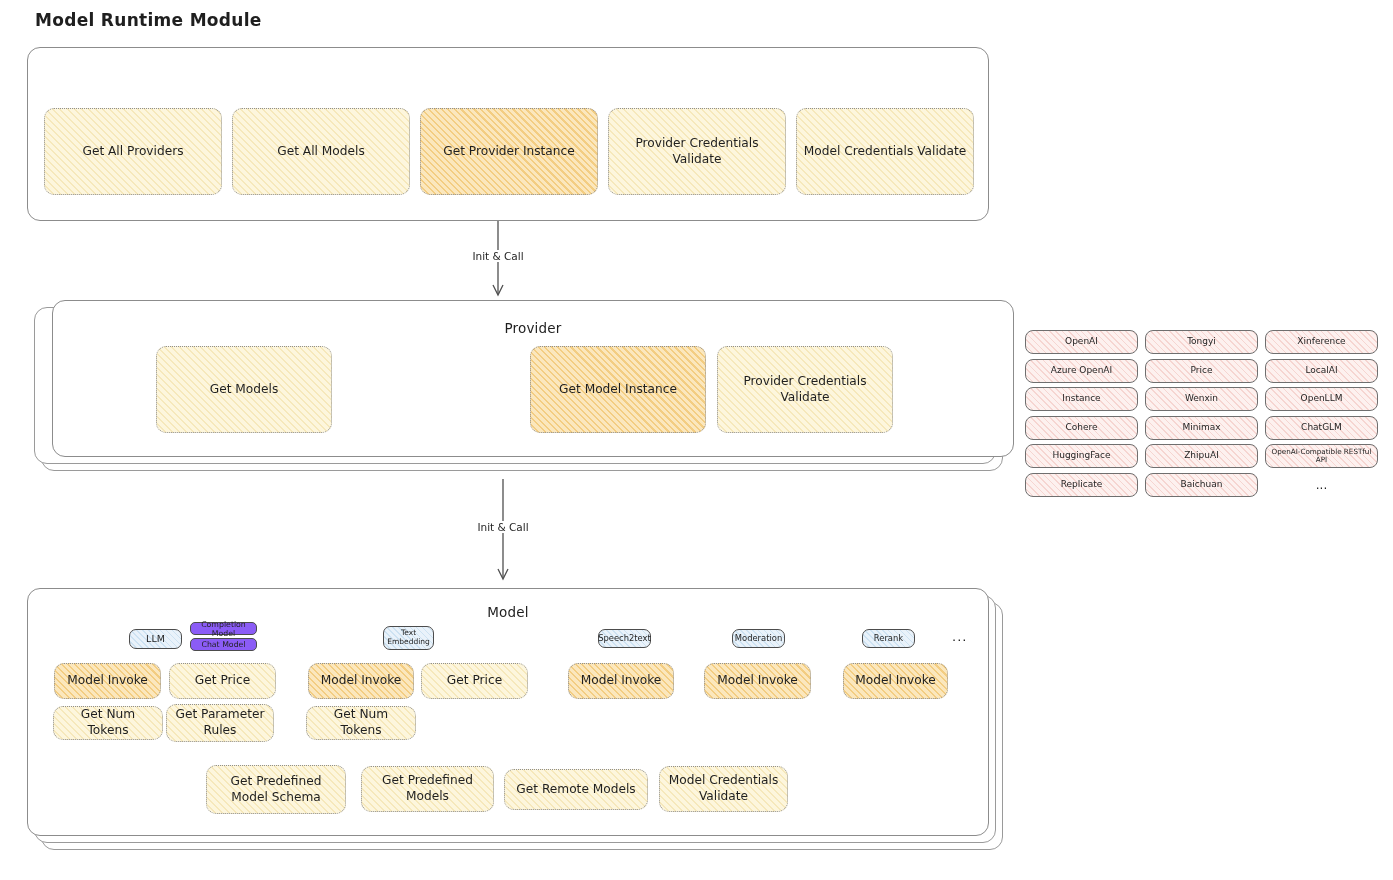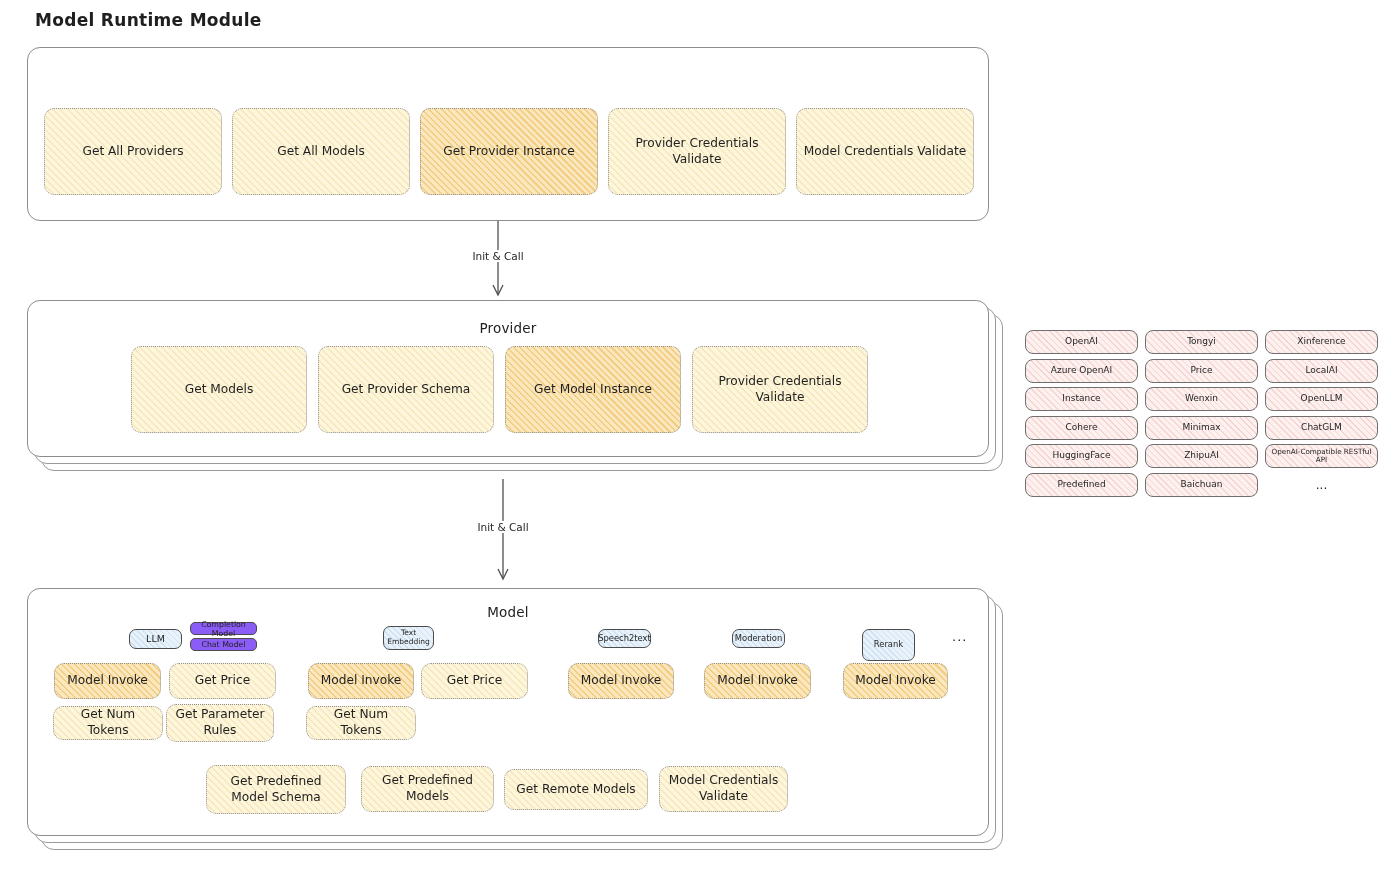--- a/index.html
+++ b/index.html
@@ -89,24 +89,23 @@
   <svg width="16" height="76" viewBox="0 0 16 76">
     <line x1="8" y1="0" x2="8" y2="73" stroke="#4f4f4f" stroke-width="1.3"></line>
     <polyline points="3,64 8,74 13,64" fill="none" stroke="#4f4f4f" stroke-width="1.3"></polyline>
   </svg>
 </div>
 <div class="arrow-label" style="left:498px;top:250px;">Init &amp; Call</div>
 
 <div class="stack-wrap" style="left:27px;top:300px;width:960px;height:155px;">
   <div class="stack-layer layer2" style="width:960px;height:155px;"></div>
   <div class="stack-layer layer1" style="width:960px;height:155px;"></div>
-  <div class="container stack-main" style="width:960px;height:155px;">
+  <div class="container stack-main" style="width:960px;height:155px;margin-left:25px;">
     <div class="container-title" style="top:19px;">Provider</div>
     <div class="node node-yellow" style="left:103px;top:45px;width:176px;height:87px;">Get Models</div>
-    <div class="node node-yellow" style="left:290px;top:45px;width:176px;height:87px;">Get Provider Schema</div>
     <div class="node node-orange" style="left:477px;top:45px;width:176px;height:87px;">Get Model Instance</div>
     <div class="node node-yellow" style="left:664px;top:45px;width:176px;height:87px;">Provider Credentials Validate</div>
   </div>
 </div>
 
 <div class="providers-grid">
   <div class="pink-item">OpenAI</div>
   <div class="pink-item">Tongyi</div>
   <div class="pink-item">Xinference</div>
   <div class="pink-item">Azure OpenAI</div>
@@ -114,21 +113,21 @@
   <div class="pink-item">LocalAI</div>
   <div class="pink-item">Instance</div>
   <div class="pink-item">Wenxin</div>
   <div class="pink-item">OpenLLM</div>
   <div class="pink-item">Cohere</div>
   <div class="pink-item">Minimax</div>
   <div class="pink-item">ChatGLM</div>
   <div class="pink-item">HuggingFace</div>
   <div class="pink-item">ZhipuAI</div>
   <div class="pink-item small-text">OpenAI-Compatible RESTful API</div>
-  <div class="pink-item">Predefined</div>
+  <div class="pink-item">Replicate</div>
   <div class="pink-item">Baichuan</div>
   <div class="grid-more">...</div>
 </div>
 
 <div class="arrow" style="left:495px;top:479px;">
   <svg width="16" height="102" viewBox="0 0 16 102">
     <line x1="8" y1="0" x2="8" y2="99" stroke="#4f4f4f" stroke-width="1.3"></line>
     <polyline points="3,90 8,100 13,90" fill="none" stroke="#4f4f4f" stroke-width="1.3"></polyline>
   </svg>
 </div>
@@ -139,21 +138,21 @@
   <div class="stack-layer layer1" style="width:960px;height:246px;"></div>
   <div class="container stack-main" style="width:960px;height:246px;">
     <div class="container-title" style="top:15px;">Model</div>
 
     <div class="tab-blue" style="left:101px;top:40px;width:53px;height:20px;font-size:9.5px;">LLM</div>
     <div class="tab-white" style="left:162px;top:33px;width:67px;height:13px;">Completion Model</div>
     <div class="tab-white" style="left:162px;top:49px;width:67px;height:13px;">Chat Model</div>
     <div class="tab-blue" style="left:355px;top:37px;width:51px;height:24px;font-size:7.5px;">Text Embedding</div>
     <div class="tab-blue" style="left:570px;top:40px;width:53px;height:19px;">Speech2text</div>
     <div class="tab-blue" style="left:704px;top:40px;width:53px;height:19px;">Moderation</div>
-    <div class="tab-blue" style="left:834px;top:40px;width:53px;height:32px;">Rerank</div>
+    <div class="tab-blue" style="left:834px;top:40px;width:53px;height:19px;">Rerank</div>
     <div class="ellipsis" style="left:924px;top:40px;">...</div>
 
     <div class="node node-orange" style="left:26px;top:74px;width:107px;height:36px;">Model Invoke</div>
     <div class="node node-yellow" style="left:141px;top:74px;width:107px;height:36px;">Get Price</div>
     <div class="node node-orange" style="left:280px;top:74px;width:106px;height:36px;">Model Invoke</div>
     <div class="node node-yellow" style="left:393px;top:74px;width:107px;height:36px;">Get Price</div>
     <div class="node node-orange" style="left:540px;top:74px;width:106px;height:36px;">Model Invoke</div>
     <div class="node node-orange" style="left:676px;top:74px;width:107px;height:36px;">Model Invoke</div>
     <div class="node node-orange" style="left:815px;top:74px;width:105px;height:36px;">Model Invoke</div>
 

